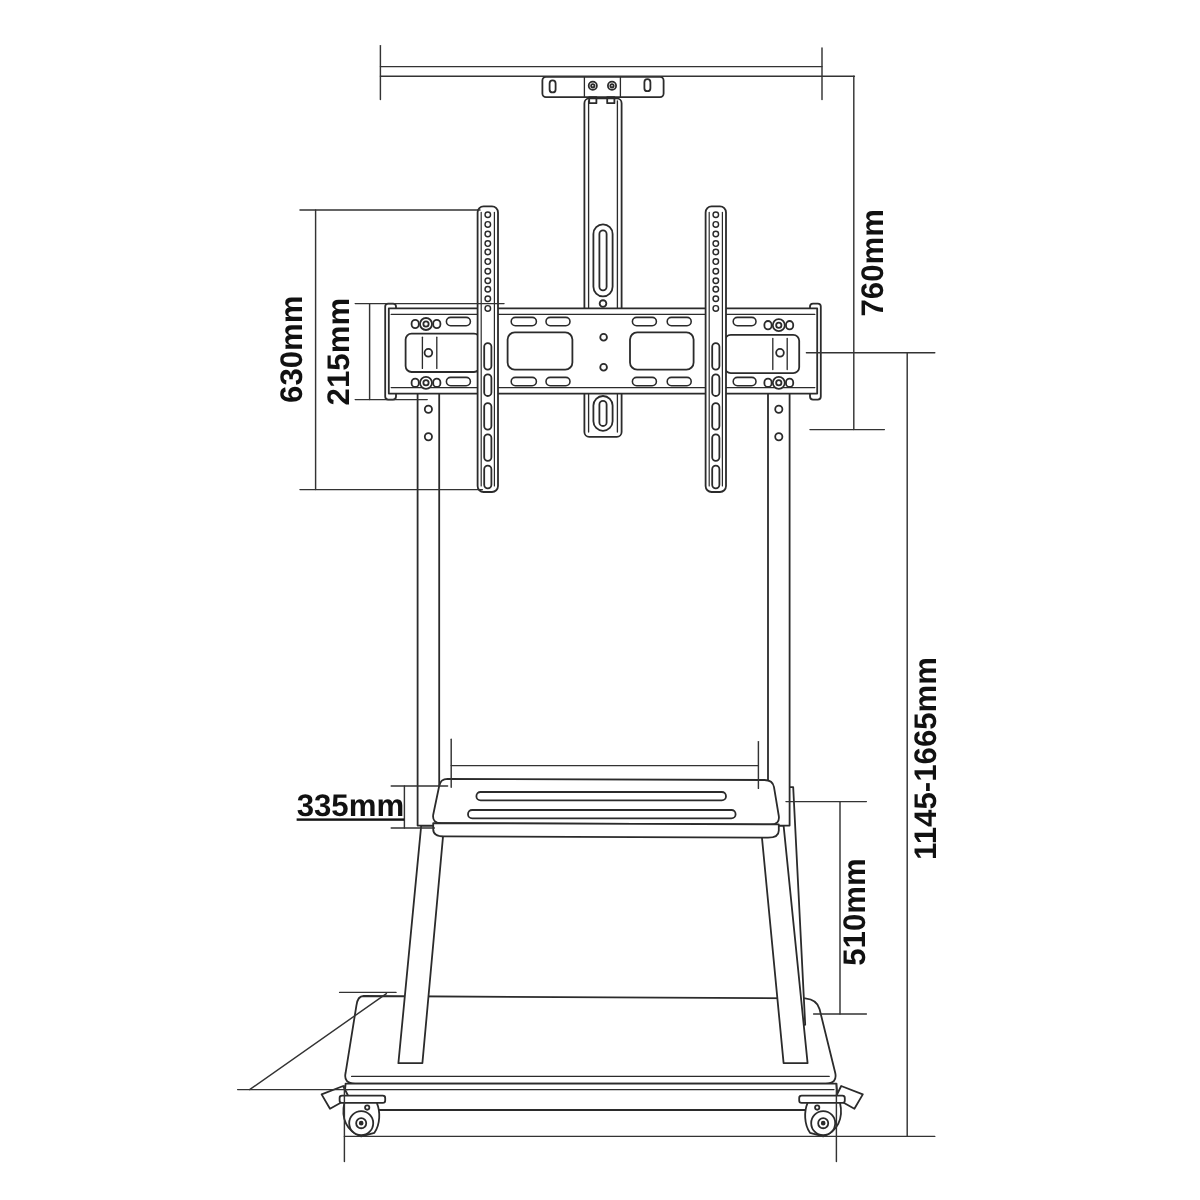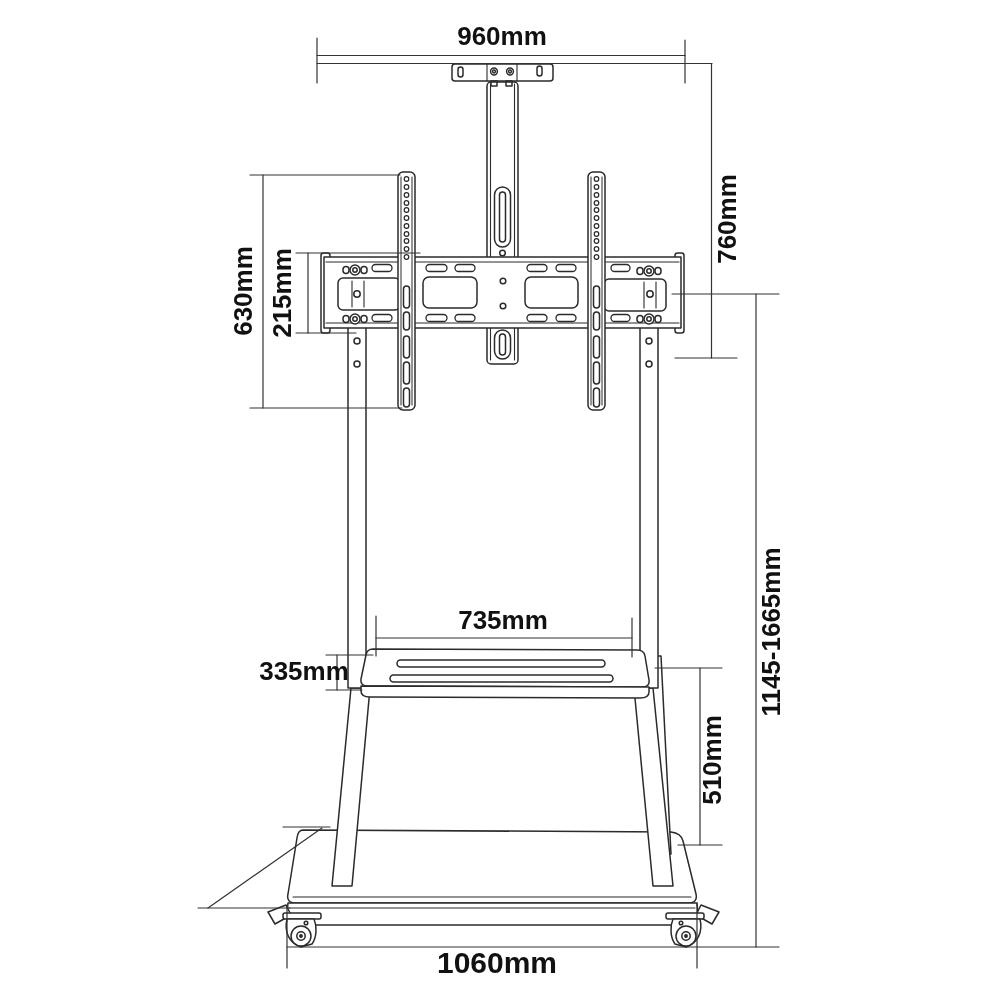--- a/index.html
+++ b/index.html
@@ -250,23 +250,20 @@
       <line x1="322" y1="828" x2="208" y2="908"></line>
       <line x1="283" y1="827" x2="330" y2="827"></line>
       <line x1="198" y1="908" x2="290" y2="908"></line>
 
       <line x1="287" y1="905" x2="287" y2="968"></line>
       <line x1="697" y1="903" x2="697" y2="968"></line>
     </g>
   </g>
 </svg>
 
-<div class="dim-label" style="left:422px;top:21px;width:160px;">960mm</div>
 <div class="dim-label rot" style="left:647px;top:204px;width:160px;">760mm</div>
 <div class="dim-label rot" style="left:163px;top:276px;width:160px;">630mm</div>
 <div class="dim-label rot" style="left:202px;top:278px;width:160px;">215mm</div>
-<div class="dim-label" style="left:423px;top:605px;width:160px;">735mm</div>
-<div class="dim-label" style="left:224px;top:656px;width:160px;">335mm</div>
+<div class="dim-label" style="left:212px;top:656px;width:160px;text-decoration:underline;">335mm</div>
 <div class="dim-label rot" style="left:621px;top:617px;width:300px;">1145-1665mm</div>
 <div class="dim-label rot" style="left:632px;top:745px;width:160px;">510mm</div>
-<div class="dim-label big" style="left:417px;top:948px;width:160px;">1060mm</div>
 
 </div>
 
 </body></html>

